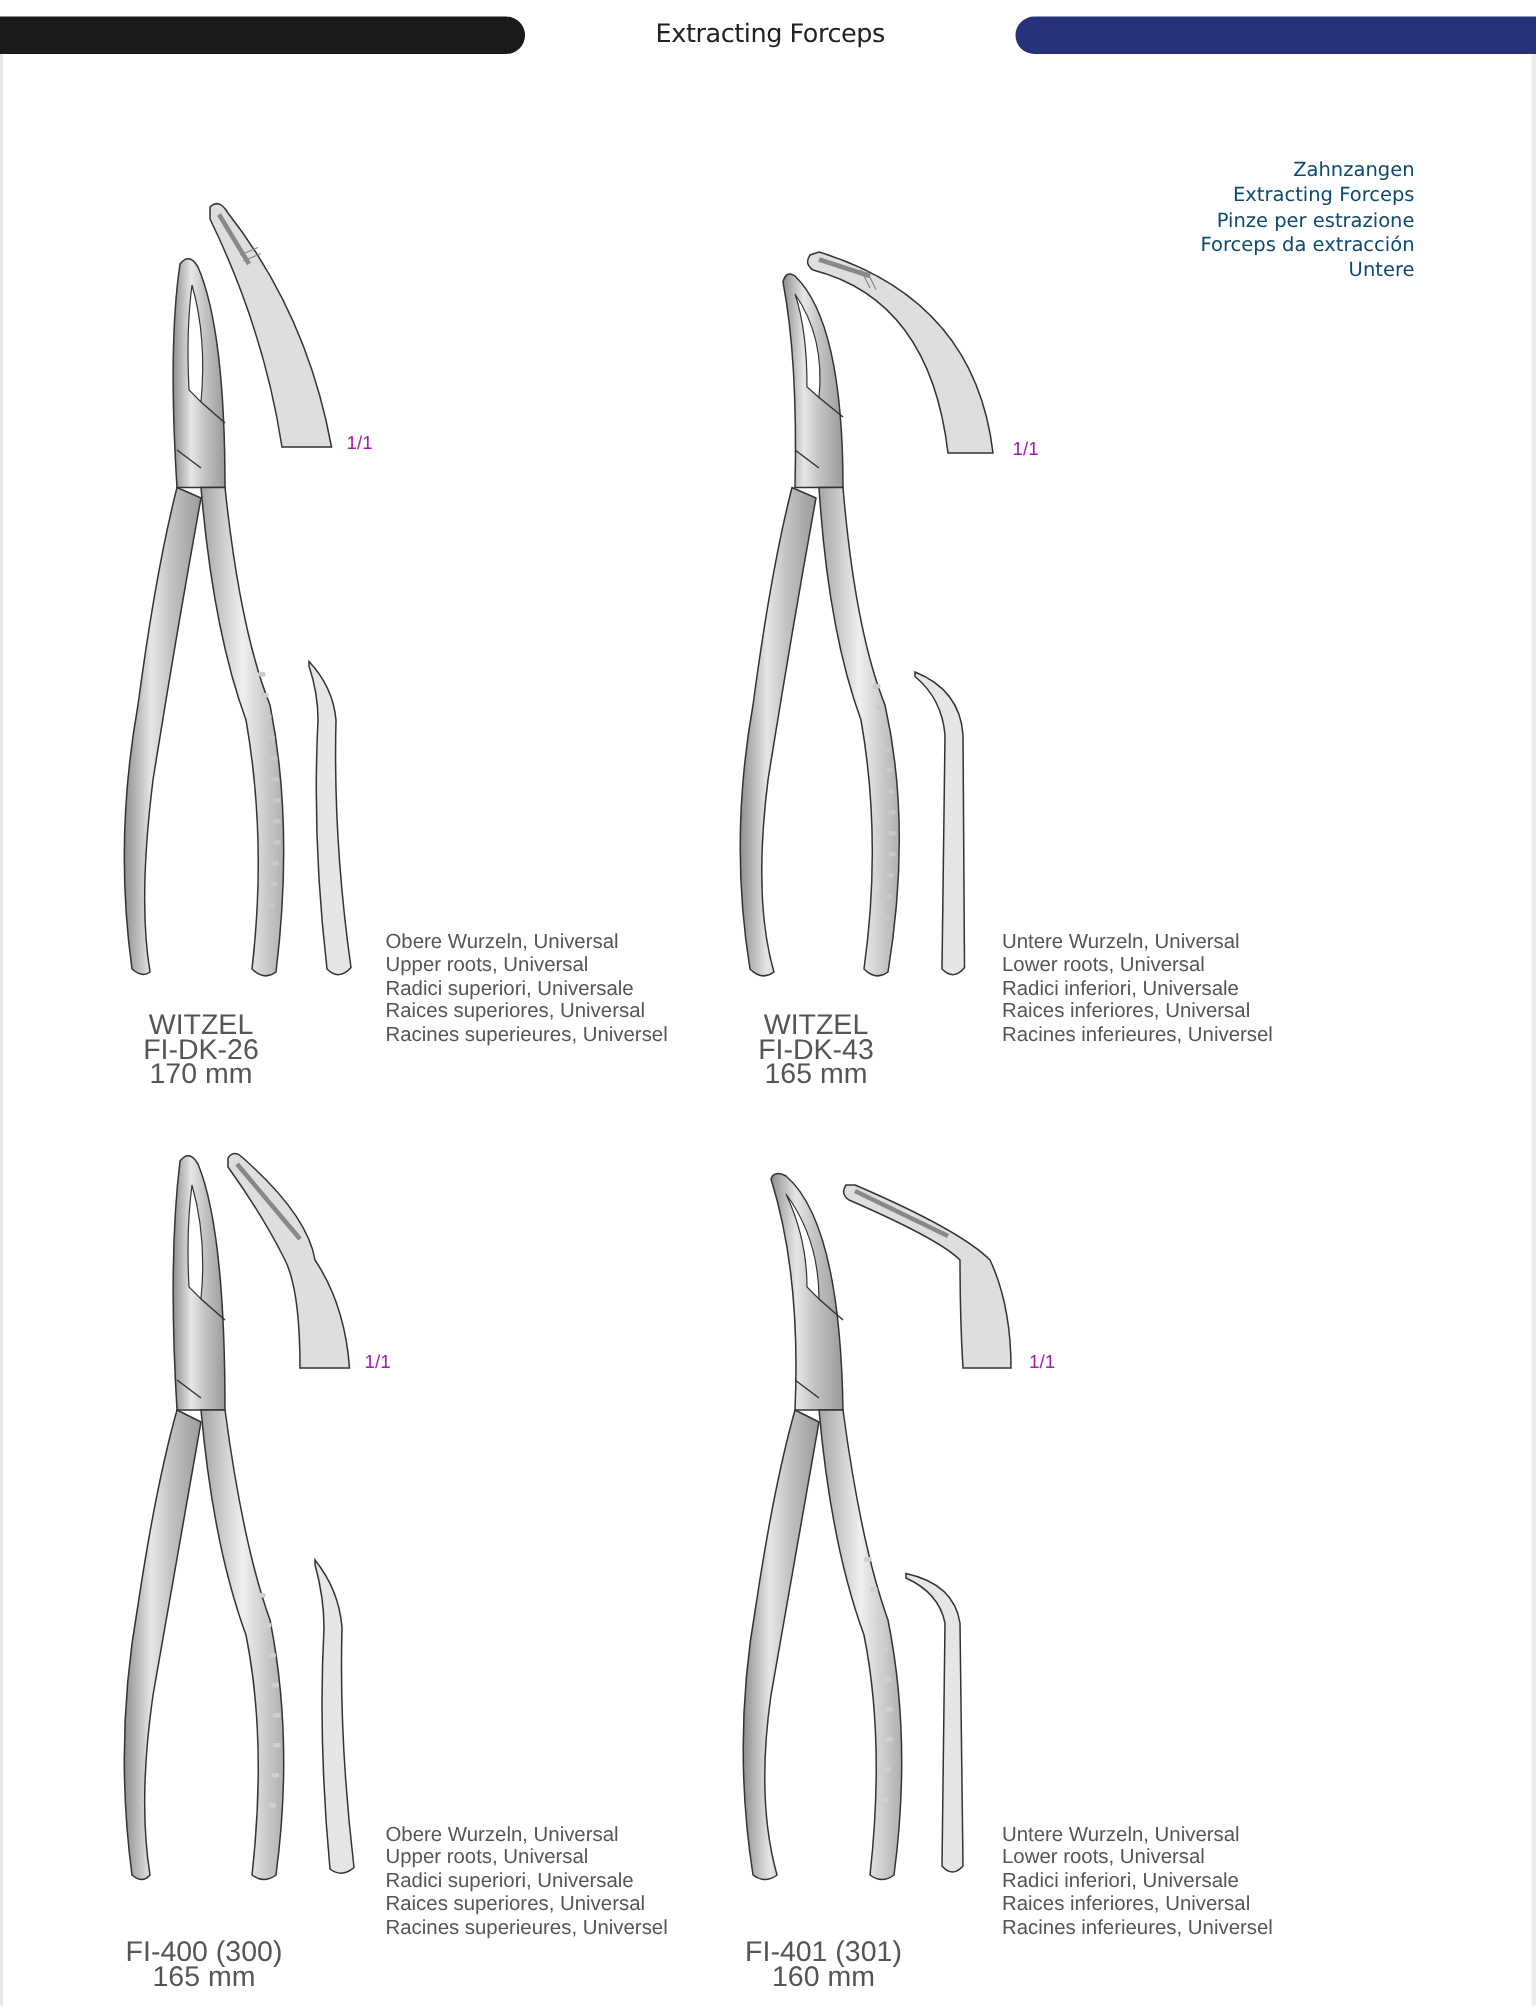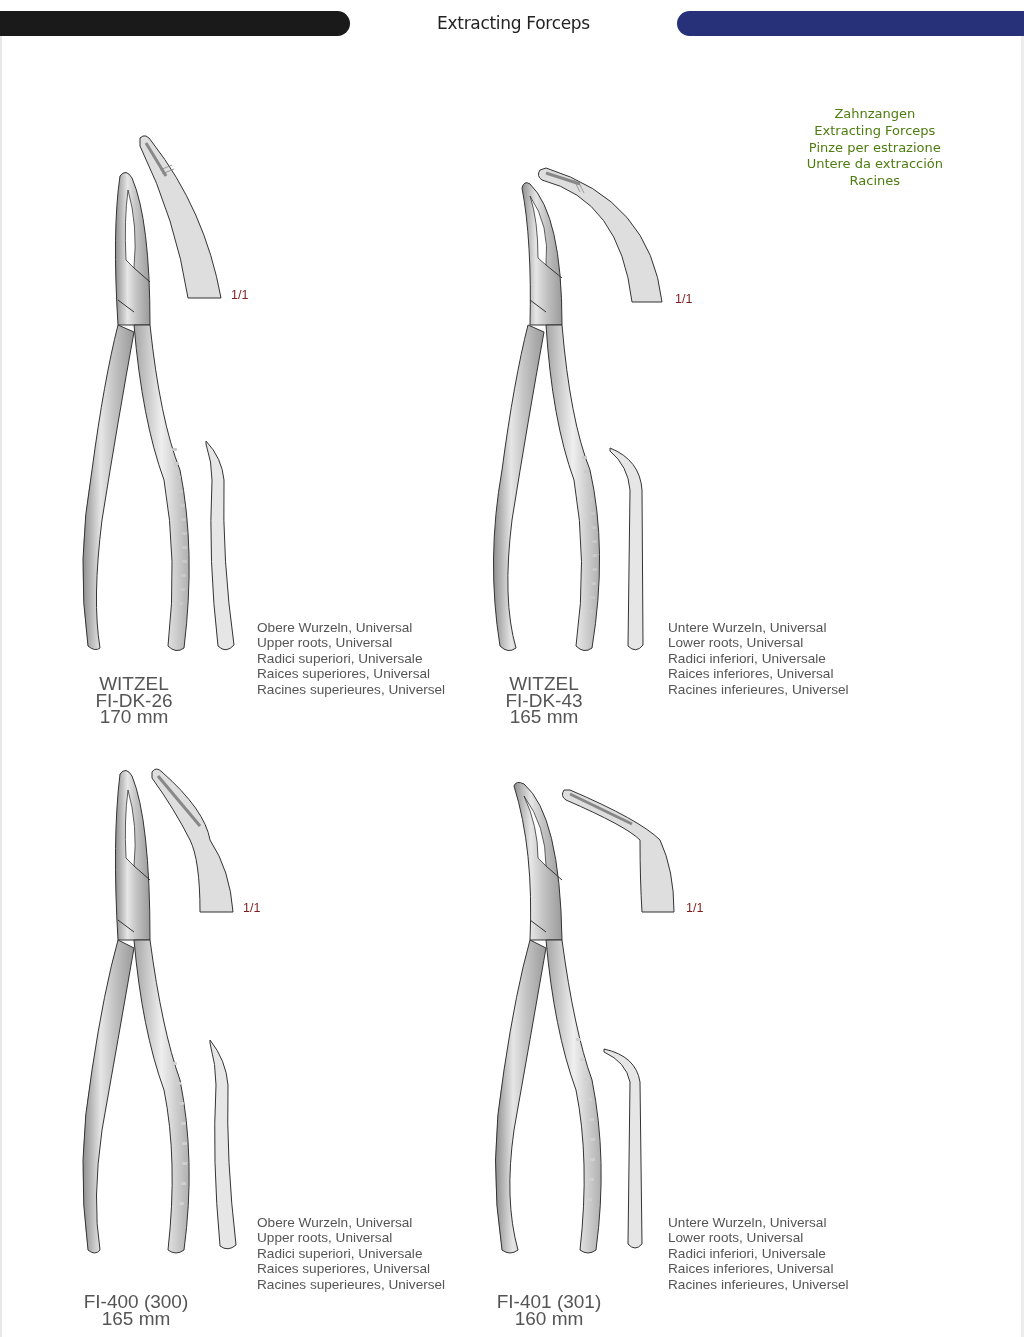--- a/index.html
+++ b/index.html
@@ -6,27 +6,27 @@
   body { width: 1024px; height: 1337px; position: relative; overflow: hidden;
          font-family: "Liberation Sans", sans-serif; }
   .page-edge-left { position: absolute; left: 0; top: 36px; width: 2px; height: 1301px; background: #e8e8e8; }
   .page-edge-right { position: absolute; right: 0; top: 36px; width: 3px; height: 1301px; background: #ececec; }
   .bar-left { position: absolute; left: 0; top: 11px; width: 350px; height: 25px; background: #1b1a1a;
               border-radius: 0 13px 13px 0; }
   .bar-right { position: absolute; left: 677px; top: 11px; width: 347px; height: 25px; background: #27317a;
                border-radius: 13px 0 0 13px; }
   .header-title { position: absolute; left: 350px; width: 327px; top: 11px; text-align: center;
                   font-family: "DejaVu Sans", sans-serif; font-size: 17px; color: #222; letter-spacing: -0.3px; line-height: 24px; }
-  .lang-block { position: absolute; right: 81px; top: 106px; text-align: center;
-                font-family: "DejaVu Sans", sans-serif; font-size: 13px; line-height: 16.8px; color: #4d7c0f; }
+  .lang-block { position: absolute; right: 81px; top: 106px; text-align: right;
+                font-family: "DejaVu Sans", sans-serif; font-size: 13px; line-height: 16.8px; color: #0c4a6e; }
   .lang-block div { white-space: nowrap; }
   .product { position: absolute; }
   .product svg { position: absolute; left: 0; top: 0; overflow: visible; }
   .desc { position: absolute; font-size: 13.6px; line-height: 15.4px; color: #555; white-space: nowrap; margin-top: 44px; }
-  .scale { position: absolute; font-size: 12.5px; color: #7f1d1d; }
+  .scale { position: absolute; font-size: 12.5px; color: #a21caf; }
   .label { position: absolute; text-align: center; font-size: 19px; line-height: 16.5px; color: #555; width: 120px; }
 </style>
 </head>
 <body>
 
 <svg width="0" height="0" style="position:absolute">
   <defs>
     <linearGradient id="steel" x1="0" x2="1" y1="0" y2="0">
       <stop offset="0" stop-color="#8f8f8f"></stop>
       <stop offset="0.35" stop-color="#e6e6e6"></stop>
@@ -45,22 +45,22 @@
 <div class="page-edge-right"></div>
 
 <div class="bar-left"></div>
 <div class="header-title">Extracting Forceps</div>
 <div class="bar-right"></div>
 
 <div class="lang-block">
   <div>Zahnzangen</div>
   <div>Extracting Forceps</div>
   <div>Pinze per estrazione</div>
-  <div>Untere da extracción</div>
-  <div>Racines</div>
+  <div>Forceps da extracción</div>
+  <div>Untere</div>
 </div>
 
 <div class="product" style="left:0;top:0;">
   <svg width="480" height="730">
 
     <path d="M140,138 Q146,132 152,142 Q205,210 221,298 L188,298 Q176,220 140,146 Z" fill="#dedede" stroke="#333" stroke-width="1"></path>
     <path d="M146,143 L166,176" stroke="#888" stroke-width="3"></path>
     <line x1="160" y1="170" x2="172" y2="165" stroke="#888" stroke-width="0.8"></line>
     <line x1="162" y1="174" x2="174" y2="169" stroke="#888" stroke-width="0.8"></line>
 

